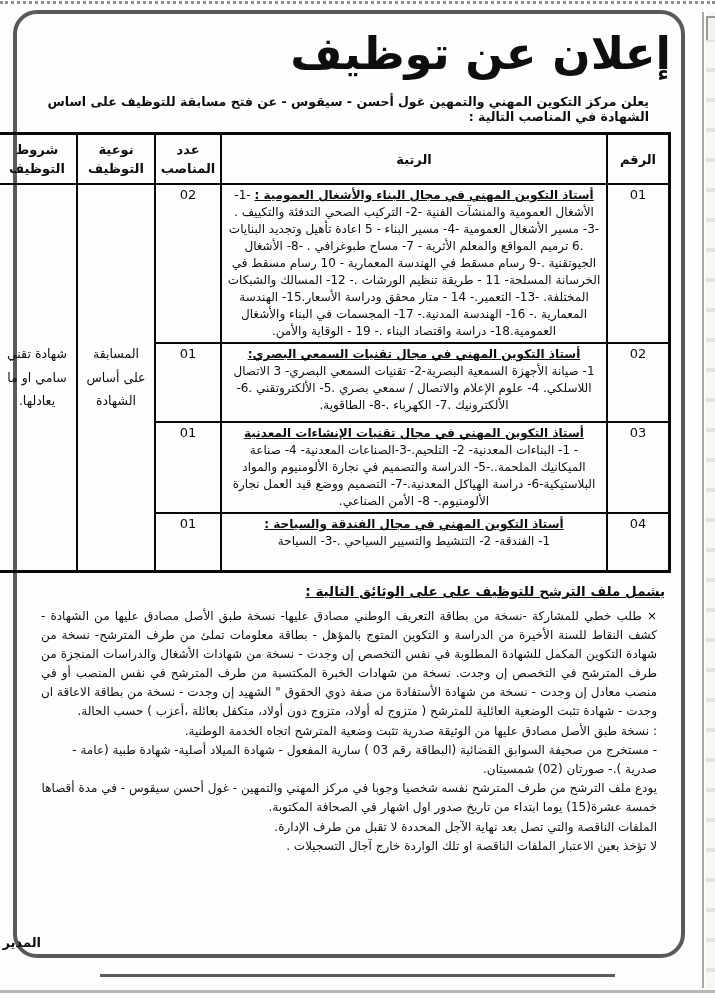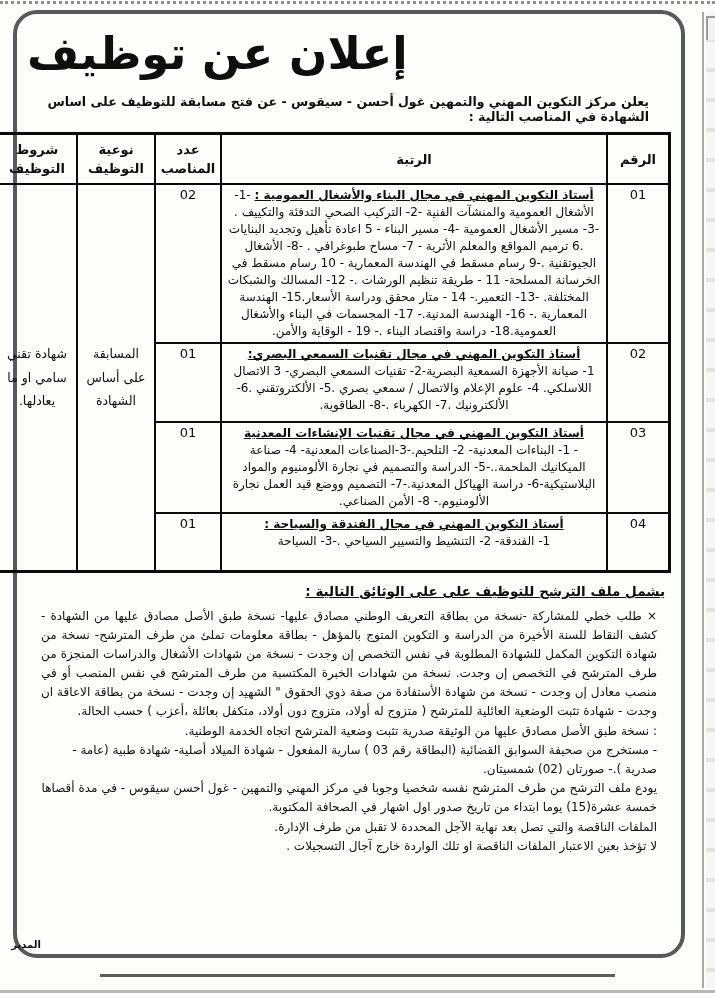--- a/index.html
+++ b/index.html
@@ -8,38 +8,38 @@
   .dotted-top{position:absolute;top:1px;left:0;width:715px;border-top:3px dotted #8f8f8f;}
   .edge-strip{position:absolute;top:12px;left:702px;width:2px;height:976px;background:#a9a9a6;}
   .edge-noise{position:absolute;top:12px;left:706px;width:9px;height:976px;
         background:repeating-linear-gradient(180deg,#f6f6f3 0 26px,#e4e4df 26px 30px);}
   .corner-frag{position:absolute;top:16px;left:706px;width:9px;height:22px;
         border-top:2px solid #9a9a97;border-left:2px solid #9a9a97;background:#f2f2ee;}
   .main-box{position:absolute;top:10px;left:13px;width:672px;height:948px;
         border:4px solid #58595b;border-radius:24px;background:#fdfdfb;box-sizing:border-box;
         padding:8px 10px 0 10px;}
   .hdr{text-align:center;font-weight:bold;font-size:15px;line-height:27px;}
-  .main-title{text-align:left;font-weight:bold;font-size:45px;line-height:56px;margin:4px 0 2px 0;}
+  .main-title{text-align:right;font-weight:bold;font-size:45px;line-height:56px;margin:4px 0 2px 0;}
   .intro{font-size:12.5px;font-weight:bold;text-align:right;padding:10px 22px 6px 8px;}
   table.jobs{border-collapse:collapse;table-layout:fixed;width:656px;margin:2px auto 0 auto;
         border:3px solid #0a0a0a;}
   table.jobs th,table.jobs td{border:2px solid #0a0a0a;padding:2px 4px;}
   table.jobs th{font-size:13px;font-weight:bold;text-align:center;vertical-align:middle;height:44px;line-height:19px;}
   .c-num{width:52px;}.c-rank{width:376px;}.c-posts{width:56px;}.c-type{width:68px;}.c-cond{width:70px;}
   td.num,td.posts{font-size:13px;text-align:center;vertical-align:top;padding-top:8px;}
   td.rank{font-size:12px;line-height:1.42;text-align:center;vertical-align:top;padding:3px 6px;}
   td.rank .t{text-decoration:underline;font-weight:bold;}
   td.rank .t.block{display:block;}
   td.mid{font-size:12.5px;text-align:center;vertical-align:middle;line-height:1.9;padding:0 3px;}
   tr.r0{height:137px;} tr.r1{height:79px;} tr.r2{height:82px;} tr.r3{height:58px;}
   .docs{margin:8px 2px 0 2px;font-size:12px;line-height:1.6;}
   .docs-h{font-size:13.5px;font-weight:bold;text-decoration:underline;margin:2px 4px 4px 4px;}
   .para{text-align:right;margin:0 12px;}
   .para.just{text-align:justify;}
-  .signature{position:absolute;bottom:4px;right:640px;left:8px;font-size:10px;font-weight:bold;text-align:right;}
+  .signature{position:absolute;bottom:4px;right:640px;left:8px;font-size:13px;font-weight:bold;text-align:right;}
   .footer-rule{position:absolute;top:974px;left:100px;width:515px;border-top:3px solid #5c5c5c;}
   .footer-text{position:absolute;top:994px;left:0;width:715px;text-align:center;direction:ltr;}
   .footer-text span{background:#fdfdfb;font-size:14px;font-weight:bold;padding:0 10px;
         font-family:"DejaVu Sans",sans-serif;letter-spacing:-0.3px;}
   .bottom-line{position:absolute;top:990px;left:0;width:715px;border-top:3px solid #b8b8b4;}
 </style>
 </head>
 <body>
 
 <div class="page">

